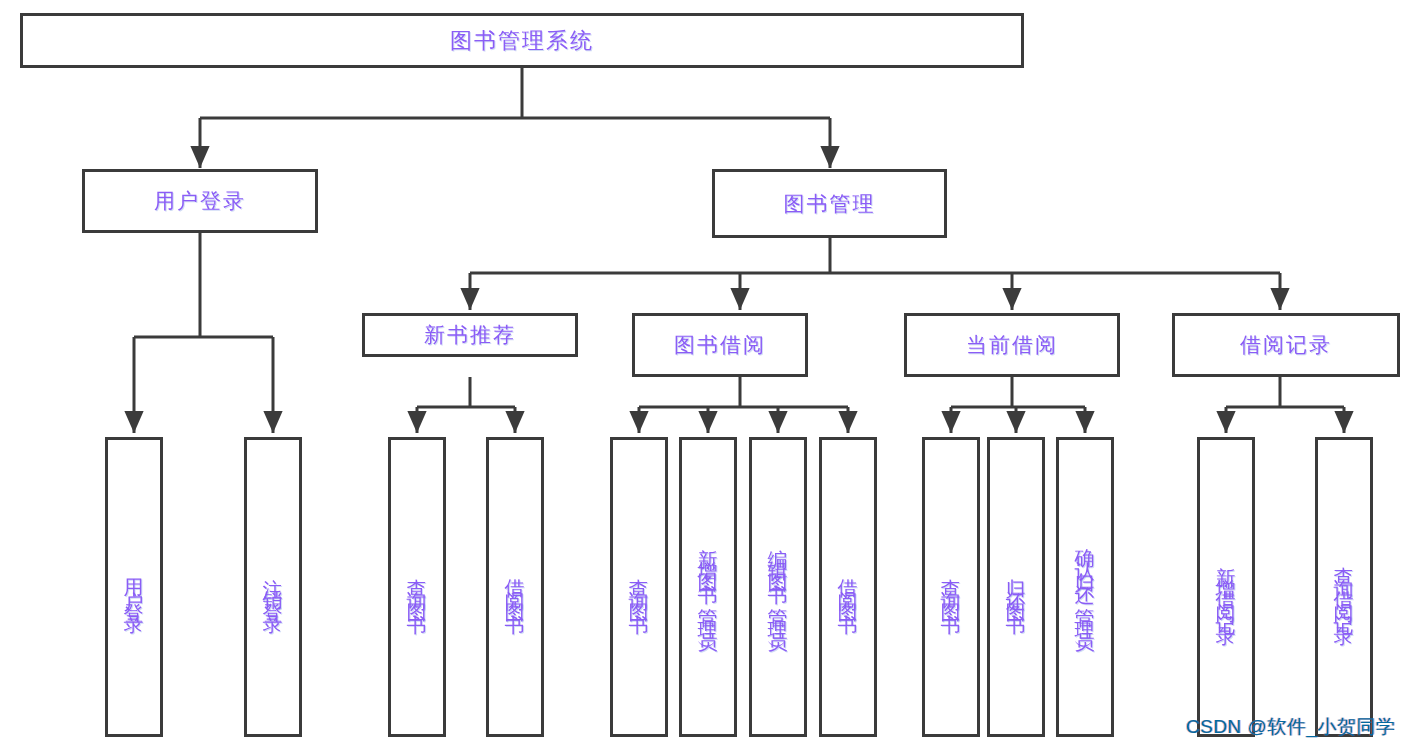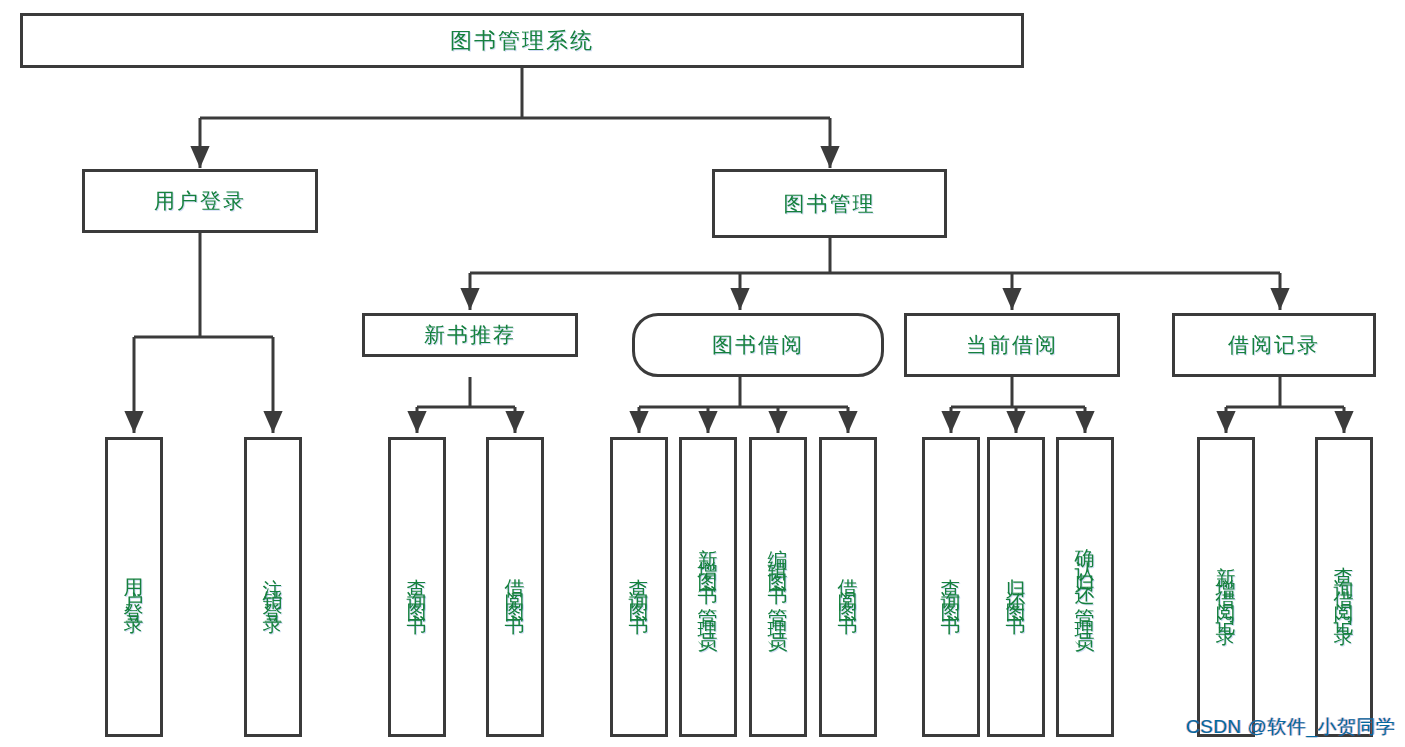--- a/index.html
+++ b/index.html
@@ -19,21 +19,21 @@
     position: absolute;
     left: 0; top: 0;
     width: 1405px; height: 747px;
     pointer-events: none;
   }
   .node {
     position: absolute;
     box-sizing: border-box;
     border: 3px solid #3b3b3b;
     background: #ffffff;
-    color: #15803d;
+    color: #8b5cf6;
     display: flex;
     align-items: center;
     justify-content: center;
     text-align: center;
     text-shadow: 1px 1px 0 rgba(90,130,220,0.28);
   }
   .node.h {
     font-size: 21px;
     letter-spacing: 2px;
     white-space: nowrap;
@@ -99,23 +99,23 @@
       <path d="M1344,407 V433" marker-end="url(#arw)"></path>
     </g>
   </svg>
 
   <div class="node h root" style="left:20px; top:13px; width:1004px; height:55px;">图书管理系统</div>
 
   <div class="node h" style="left:82px; top:169px; width:236px; height:64px;">用户登录</div>
   <div class="node h" style="left:712px; top:169px; width:235px; height:69px;">图书管理</div>
 
   <div class="node h" style="left:362px; top:313px; width:216px; height:44px;">新书推荐</div>
-  <div class="node h" style="left:632px; top:313px; width:252px; height:64px;border-radius:26px;">图书借阅</div>
+  <div class="node h" style="left:632px; top:313px; width:176px; height:64px;">图书借阅</div>
   <div class="node h" style="left:904px; top:313px; width:216px; height:64px;">当前借阅</div>
-  <div class="node h" style="left:1172px; top:313px; width:204px; height:64px;">借阅记录</div>
+  <div class="node h" style="left:1172px; top:313px; width:228px; height:64px;">借阅记录</div>
 
   <div class="node v" style="left:105px; top:437px; width:58px; height:300px;">用户登录</div>
   <div class="node v" style="left:244px; top:437px; width:58px; height:300px;">注销登录</div>
 
   <div class="node v" style="left:388px; top:437px; width:58px; height:300px;">查询图书</div>
   <div class="node v" style="left:486px; top:437px; width:58px; height:300px;">借阅图书</div>
 
   <div class="node v" style="left:610px; top:437px; width:58px; height:300px;">查询图书</div>
   <div class="node v" style="left:679px; top:437px; width:58px; height:300px;">新增图书（管理员）</div>
   <div class="node v" style="left:749px; top:437px; width:58px; height:300px;">编辑图书（管理员）</div>

